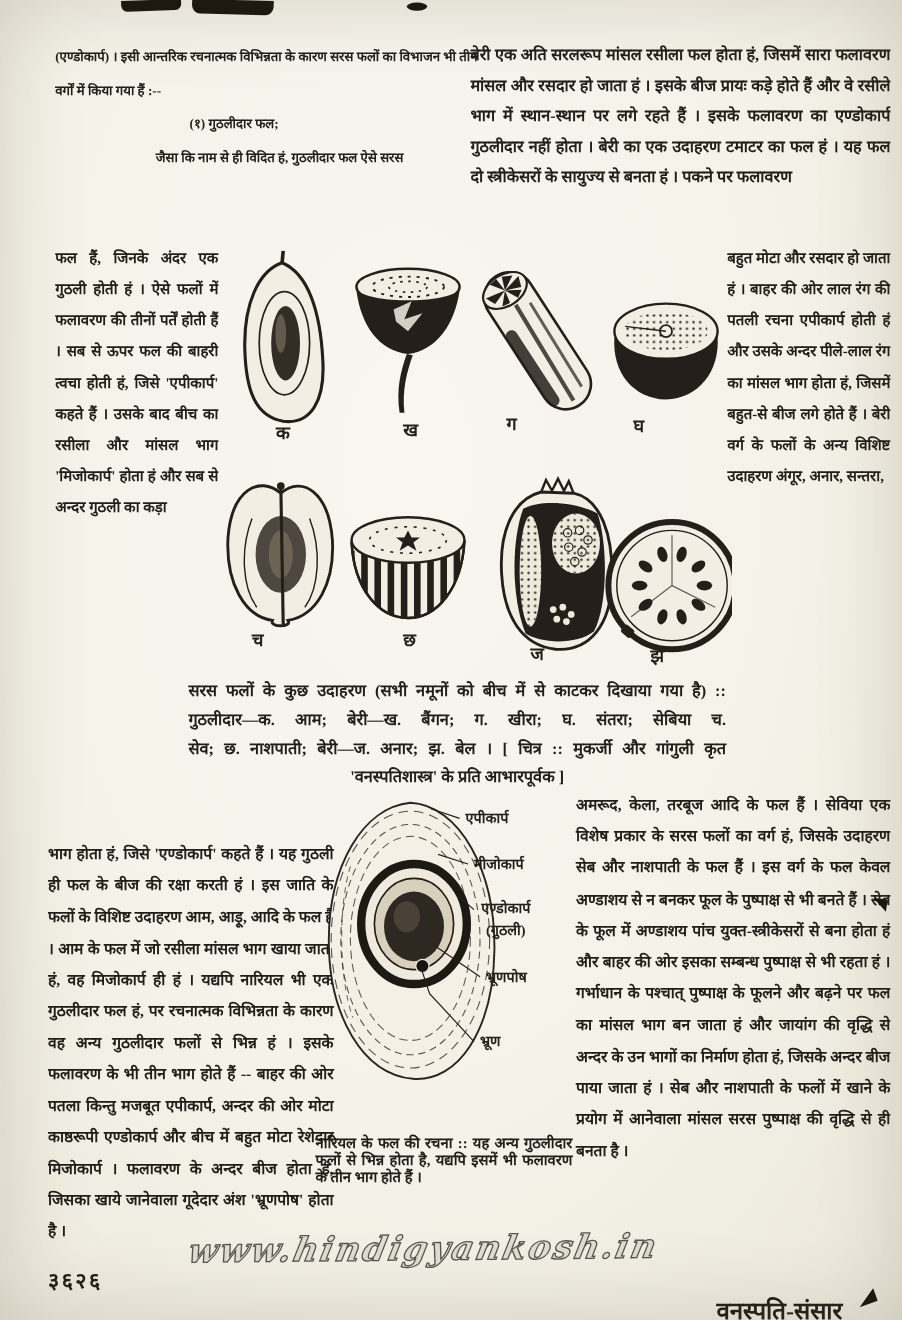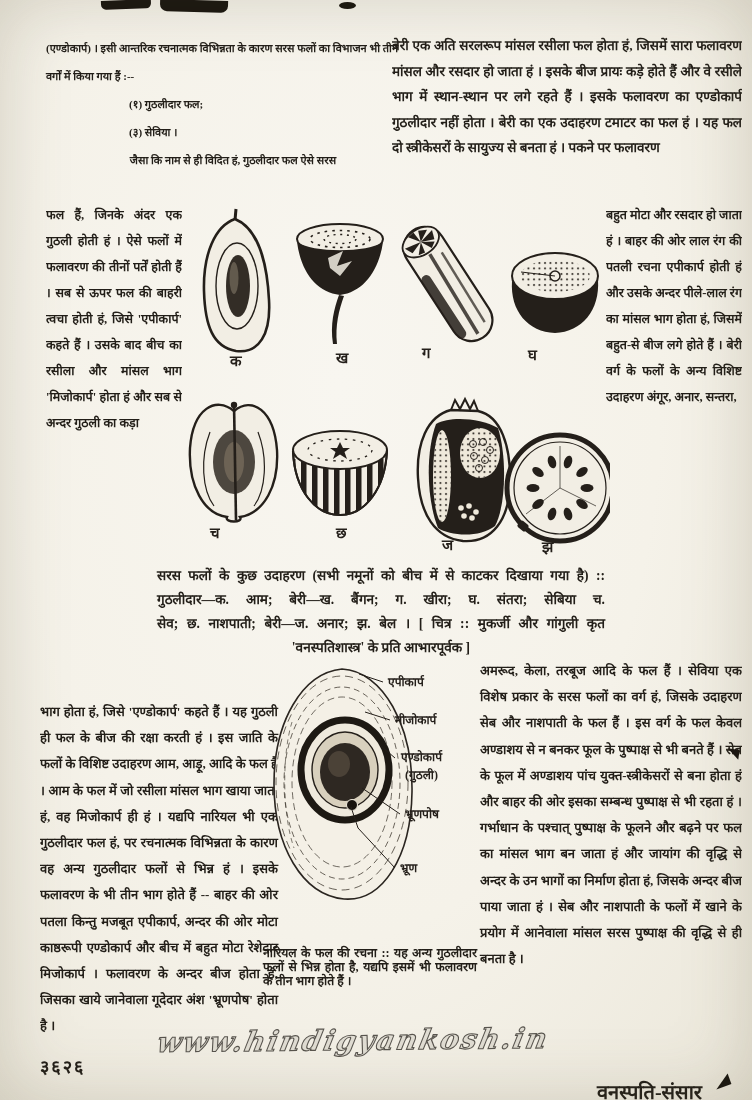--- a/index.html
+++ b/index.html
@@ -11,21 +11,21 @@
     color:#221e18;
   }
   .page::after {
     content:""; position:absolute; inset:0; pointer-events:none; z-index:9;
     box-shadow: inset 0 0 70px rgba(95,85,60,0.22);
   }
   .tb { position:absolute; font-weight:bold; }
   .just { text-align:justify; }
   
   .intro { left:46px; top:34px; width:352px; font-size:11px; line-height:28px; }
-  .intro-list { margin-left:83px; }
+  .intro-list { margin-left:112px; }
   .intro-p2 { text-indent:22px;text-align:center; }
   
   .right-intro { left:392px; top:33px; width:350px; height:176px; overflow:hidden;
                  font-size:13.5px; line-height:25.5px; }
   
   .col-left  { left:46px;  top:202px; width:136px; height:450px; overflow:hidden;
                font-size:12.5px; line-height:26px; }
   .col-right { left:606px; top:202px; width:136px; height:458px; overflow:hidden;
                font-size:12.5px; line-height:26px; }
   
@@ -74,21 +74,20 @@
   <div class="smudge s1"></div>
   <div class="smudge s2"></div>
   <div class="smudge s3"></div>
   <div class="ink-right"></div>
   <div class="ink-bottom"></div>
 
   <div class="tb intro">
     <div class="just">(एण्डोकार्प) । इसी आन्तरिक रचनात्मक विभिन्नता के कारण सरस फलों का विभाजन भी तीन वर्गों में किया गया हैं :--</div>
     <div class="intro-list">
       <div>(१) गुठलीदार फल;</div>
-      <div>(३) सेविया ।</div>
     </div>
     <div class="intro-p2">जैसा कि नाम से ही विदित हं, गुठलीदार फल ऐसे सरस</div>
   </div>
 
   <div class="tb col-left just">फल हैं, जिनके अंदर एक गुठली होती हं । ऐसे फलों में फलावरण की तीनों पर्तें होती हैं । सब से ऊपर फल की बाहरी त्वचा होती हं, जिसे 'एपीकार्प' कहते हैं । उसके बाद बीच का रसीला और मांसल भाग 'मिजोकार्प' होता हं और सब से अन्दर गुठली का कड़ा</div>
 
   <div class="tb right-intro just">बेरी एक अति सरलरूप मांसल रसीला फल होता हं, जिसमें सारा फलावरण मांसल और रसदार हो जाता हं । इसके बीज प्रायः कड़े होते हैं और वे रसीले भाग में स्थान-स्थान पर लगे रहते हैं । इसके फलावरण का एण्डोकार्प गुठलीदार नहीं होता । बेरी का एक उदाहरण टमाटर का फल हं । यह फल दो स्त्रीकेसरों के सायुज्य से बनता हं । पकने पर फलावरण</div>
   <div class="tb col-right just">बहुत मोटा और रसदार हो जाता हं । बाहर की ओर लाल रंग की पतली रचना एपीकार्प होती हं और उसके अन्दर पीले-लाल रंग का मांसल भाग होता हं, जिसमें बहुत-से बीज लगे होते हैं । बेरी वर्ग के फलों के अन्य विशिष्ट उदाहरण अंगूर, अनार, सन्तरा,</div>
 
   <div class="figure-wrap">

